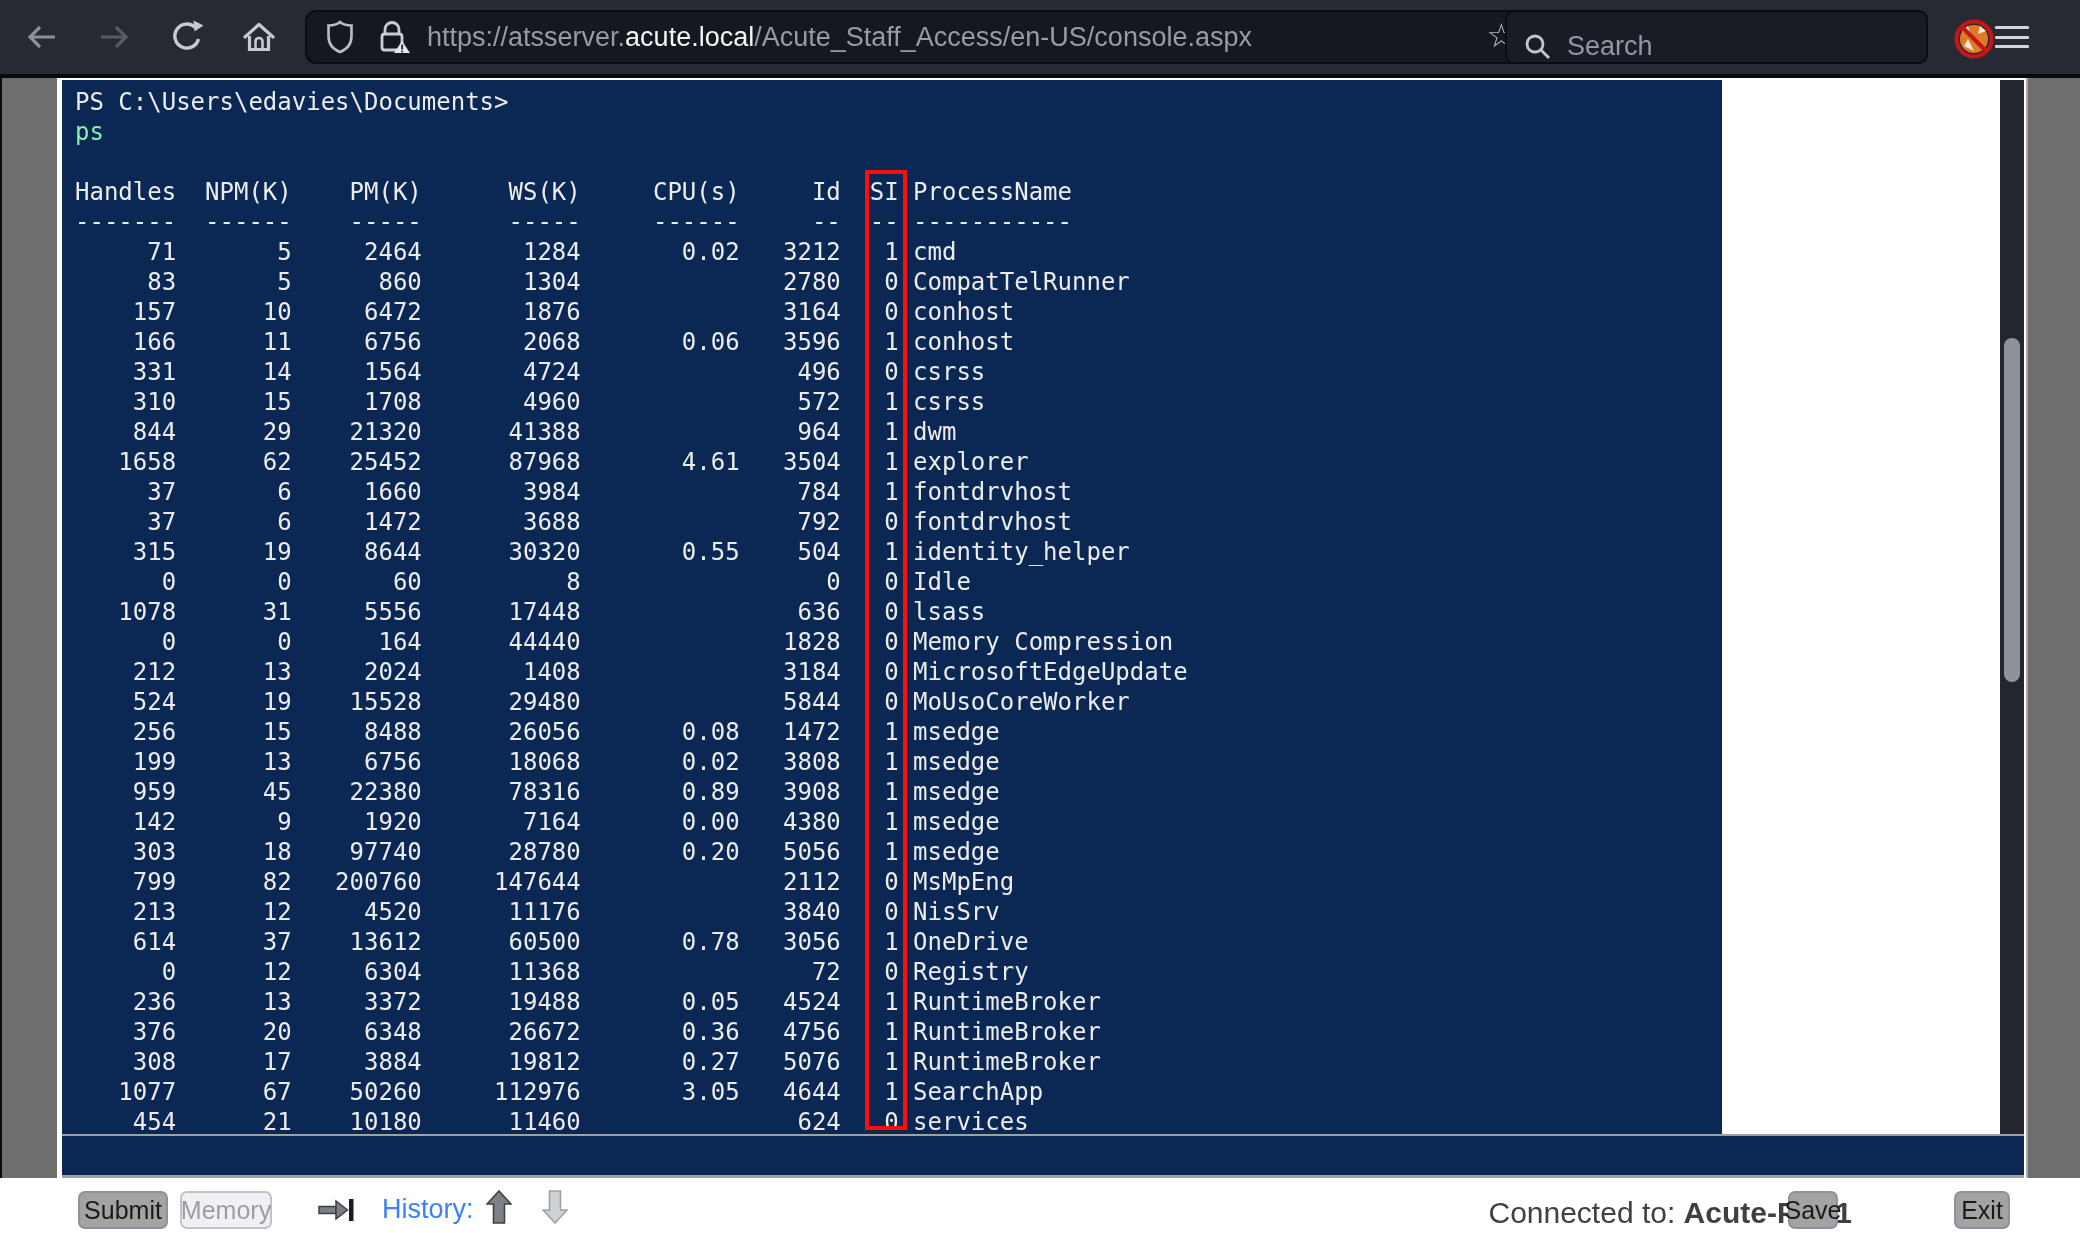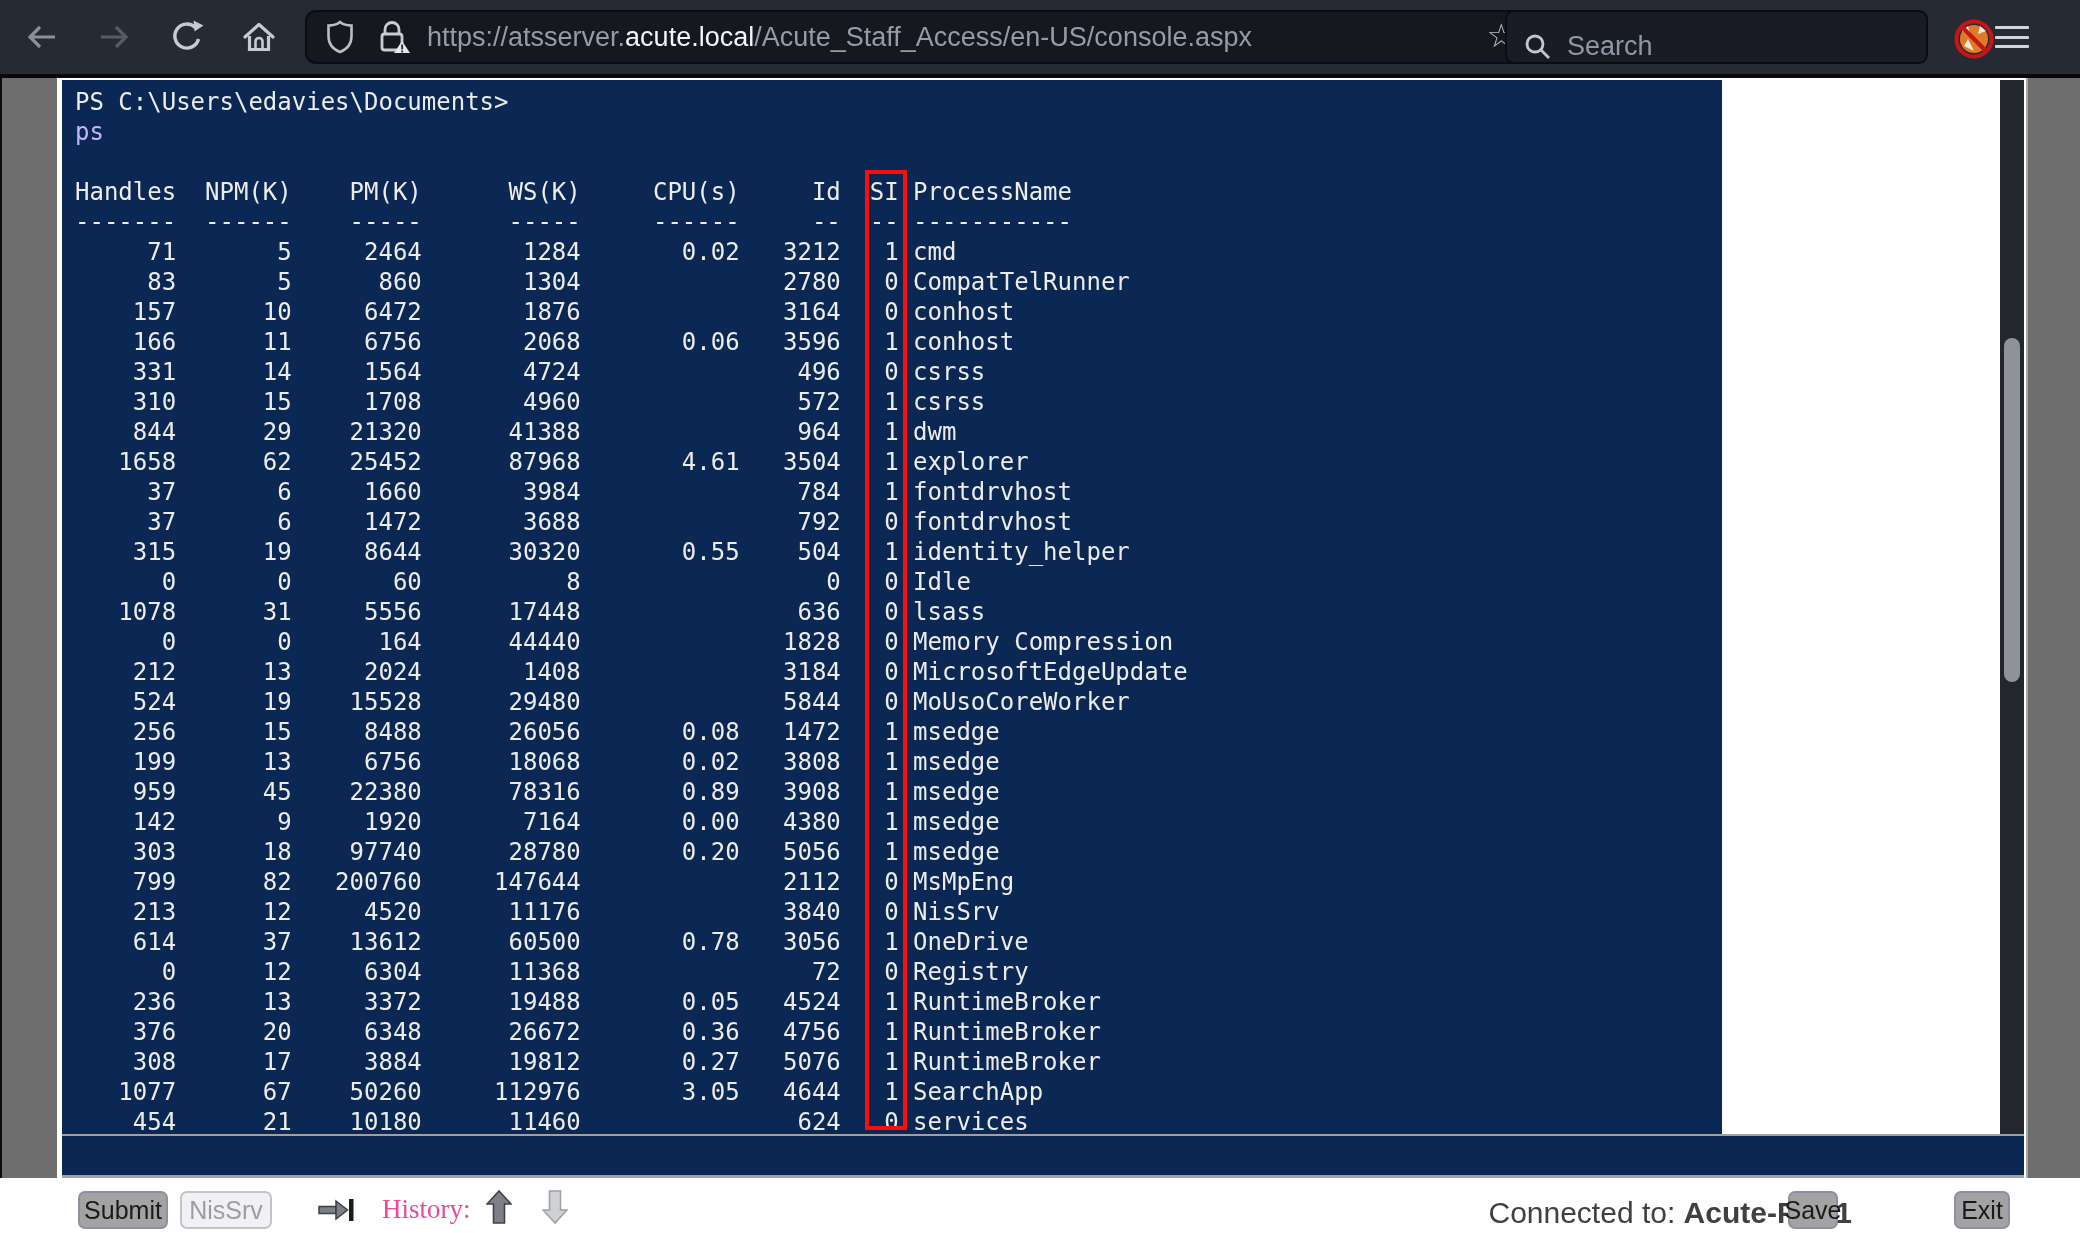--- a/index.html
+++ b/index.html
@@ -32,38 +32,38 @@
                   border-left:2px solid #0a0a0a;box-sizing:border-box;}
   #graystrip-right{left:2026px;top:78px;width:54px;height:1155px;background:#6e6e6e;
                    border-left:2px solid #a8a8a8;box-sizing:border-box;}
 
   
   #console-output{left:62px;top:80px;width:1660px;height:1054px;background:#0a2853;
                   overflow:hidden;padding:7px 0 0 13px;box-sizing:border-box;
                   font-family:"DejaVu Sans Mono",monospace;font-size:24px;
                   line-height:30px;color:#ececec;white-space:pre;}
   .console-line{height:30px;}
-  .cmd-line{color:#c4b5fd;}
+  .cmd-line{color:#86efac;}
   #scroll-track{left:2000px;top:80px;width:24px;height:1054px;background:#23262d;}
   #scroll-thumb{left:4px;top:258px;width:16px;height:344px;background:#8f9298;
                 border-radius:8px;position:absolute;}
   #console-sep1{left:62px;top:1134px;width:1962px;height:2px;background:#a0a0a0;}
   #console-input{left:62px;top:1136px;width:1962px;height:39px;background:#0a2853;}
   #console-sep2{left:62px;top:1175px;width:1962px;height:3px;background:#a0a0a0;}
   #si-highlight{left:865px;top:170px;width:42px;height:960px;
                 border:4px solid #fe0d0d;box-sizing:border-box;background:transparent;}
 
   
   #footer{left:0;top:1178px;width:2080px;height:55px;background:#ffffff;}
   .btn{position:absolute;top:13px;height:38px;background:#a3a3a3;
        border:2px solid #8f8f9f;border-radius:7px;font-size:25px;color:#1a1a1a;
        font-family:"Liberation Sans",sans-serif;display:flex;align-items:center;
        justify-content:center;box-sizing:border-box;padding:0 14px;}
   .btn.disabled{color:#9c9ca4;border-color:#c2c2cd;background:#f1f1f4;}
-  #history-label{position:absolute;left:382px;top:16px;font-size:27px;color:#ec4899;font-family:Liberation Serif, serif;}
+  #history-label{position:absolute;left:382px;top:16px;font-size:27px;color:#3b82f6;}
   #connected{position:absolute;right:228px;top:18px;font-size:30px;color:#404040;
              white-space:nowrap;}
   #connected b{font-weight:bold;}
   svg{display:block;}
 </style>
 </head>
 <body>
 
 <div id="chrome" class="abs">
 
@@ -149,21 +149,21 @@
 </div>
 
 <div id="console-sep1" class="abs"></div>
 <div id="console-input" class="abs" style="background: rgb(10, 40, 83);"></div>
 <div id="console-sep2" class="abs"></div>
 
 <div id="si-highlight" class="abs" style="border-color: rgb(254, 13, 13);"></div>
 
 <div id="footer" class="abs">
   <button class="btn" style="left:78px;width:90px">Submit</button>
-  <button class="btn disabled" style="left:180px;width:92px">NisSrv</button>
+  <button class="btn disabled" style="left:180px;width:92px">Memory</button>
 
   <div class="abs" style="left:316px;top:20px">
     <svg width="40" height="24" viewBox="0 0 40 24">
       <rect x="33" y="1" width="4.5" height="22" fill="#1c1c1c"></rect>
       <rect x="3" y="8.5" width="17" height="7" fill="#7b7e84" stroke="#3c3f44" stroke-width="1.5"></rect>
       <polygon points="20,3 31.5,12 20,21" fill="#7b7e84" stroke="#3c3f44" stroke-width="1.5"></polygon>
     </svg>
   </div>
 
   <span id="history-label">History:</span>

